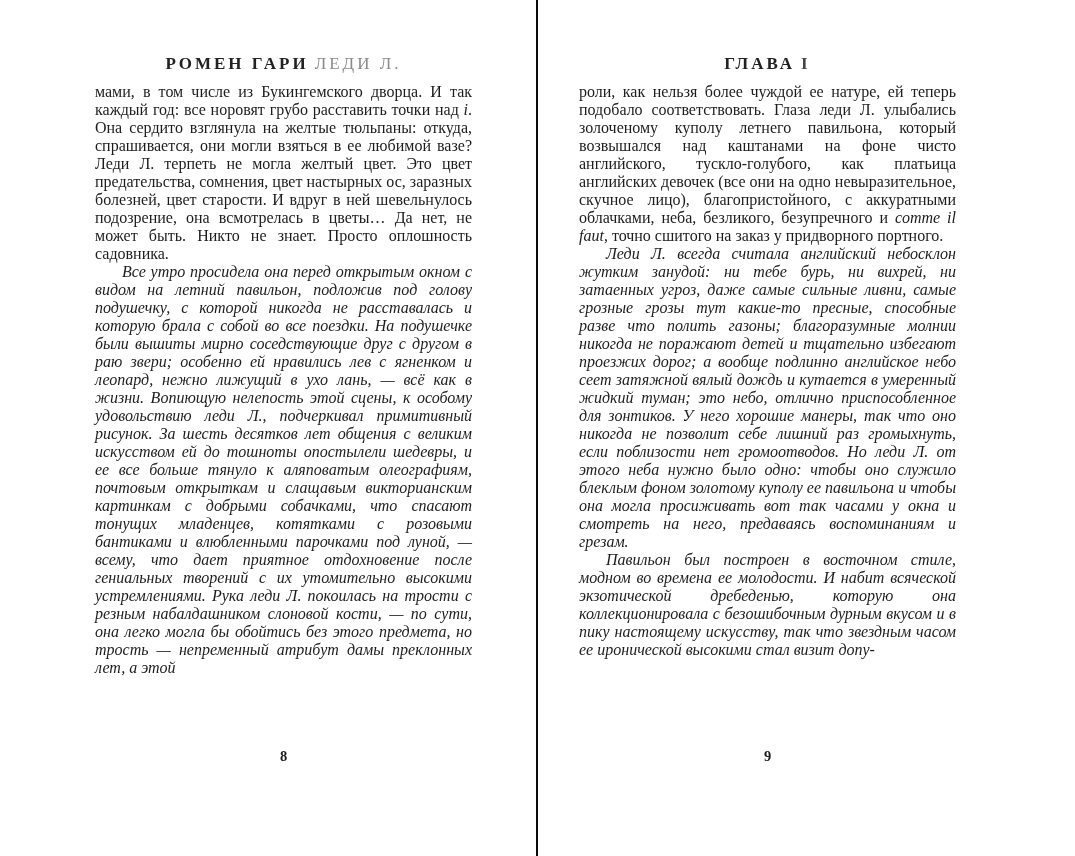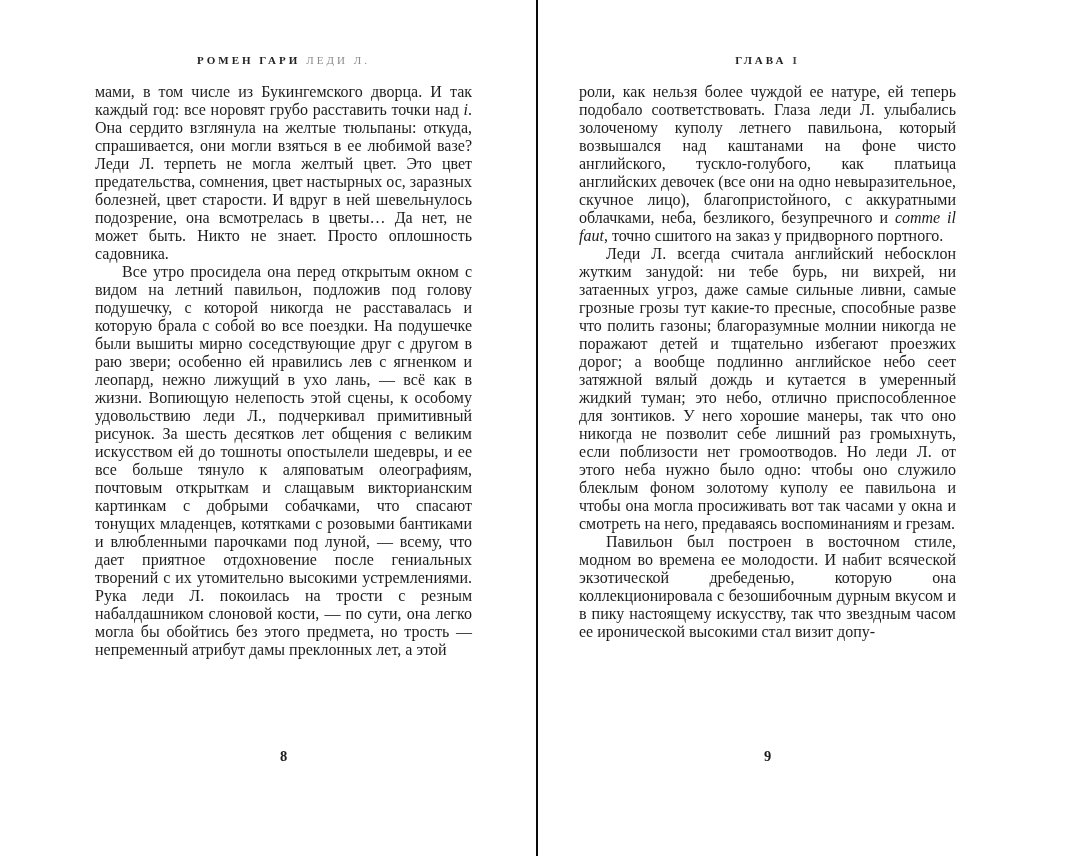--- a/index.html
+++ b/index.html
@@ -23,38 +23,38 @@
   .page { position: absolute; top: 0; height: 856px; }
   .page.left  { left: 0;     width: 536px; }
   .page.right { left: 512px; width: 537px; }
   .text-col { position: absolute; top: 0; }
   .page.left  .text-col { left: 95px; width: 377px; }
   .page.right .text-col { left: 67px; width: 377px; }
   .running-head {
     margin-top: 54px;
     height: 16px;
     text-align: center;
-    font-size: 11px;
+    font-size: 17px;
     letter-spacing: 3px;
     white-space: nowrap;
     color: #2a2a2a;
   }
   .running-head .bold-part { font-weight: bold; color: #222; }
   .running-head .light-part { font-weight: normal; color: #8a8a8a; margin-left: 6px; }
   .running-head .chapter-label { font-weight: bold; color: #222; }
   .running-head .chapter-num { font-weight: bold; color: #444; margin-left: 6px; }
   .body-text {
     margin-top: 13px;
     font-size: 16px;
     line-height: 18px;
     text-align: justify;
     color: #1c1c1c;
   }
   .body-text p { margin: 0; padding: 0; }
-  .body-text p.indent { text-indent: 27px; }
+  .body-text p.indent { text-indent: 27px; font-style: italic; }
   .body-text i { font-style: italic; }
   .pagenum {
     position: absolute;
     left: 0;
     width: 100%;
     top: 748px;
     text-align: center;
     font-size: 14.5px;
     font-weight: bold;
     color: #1c1c1c;

